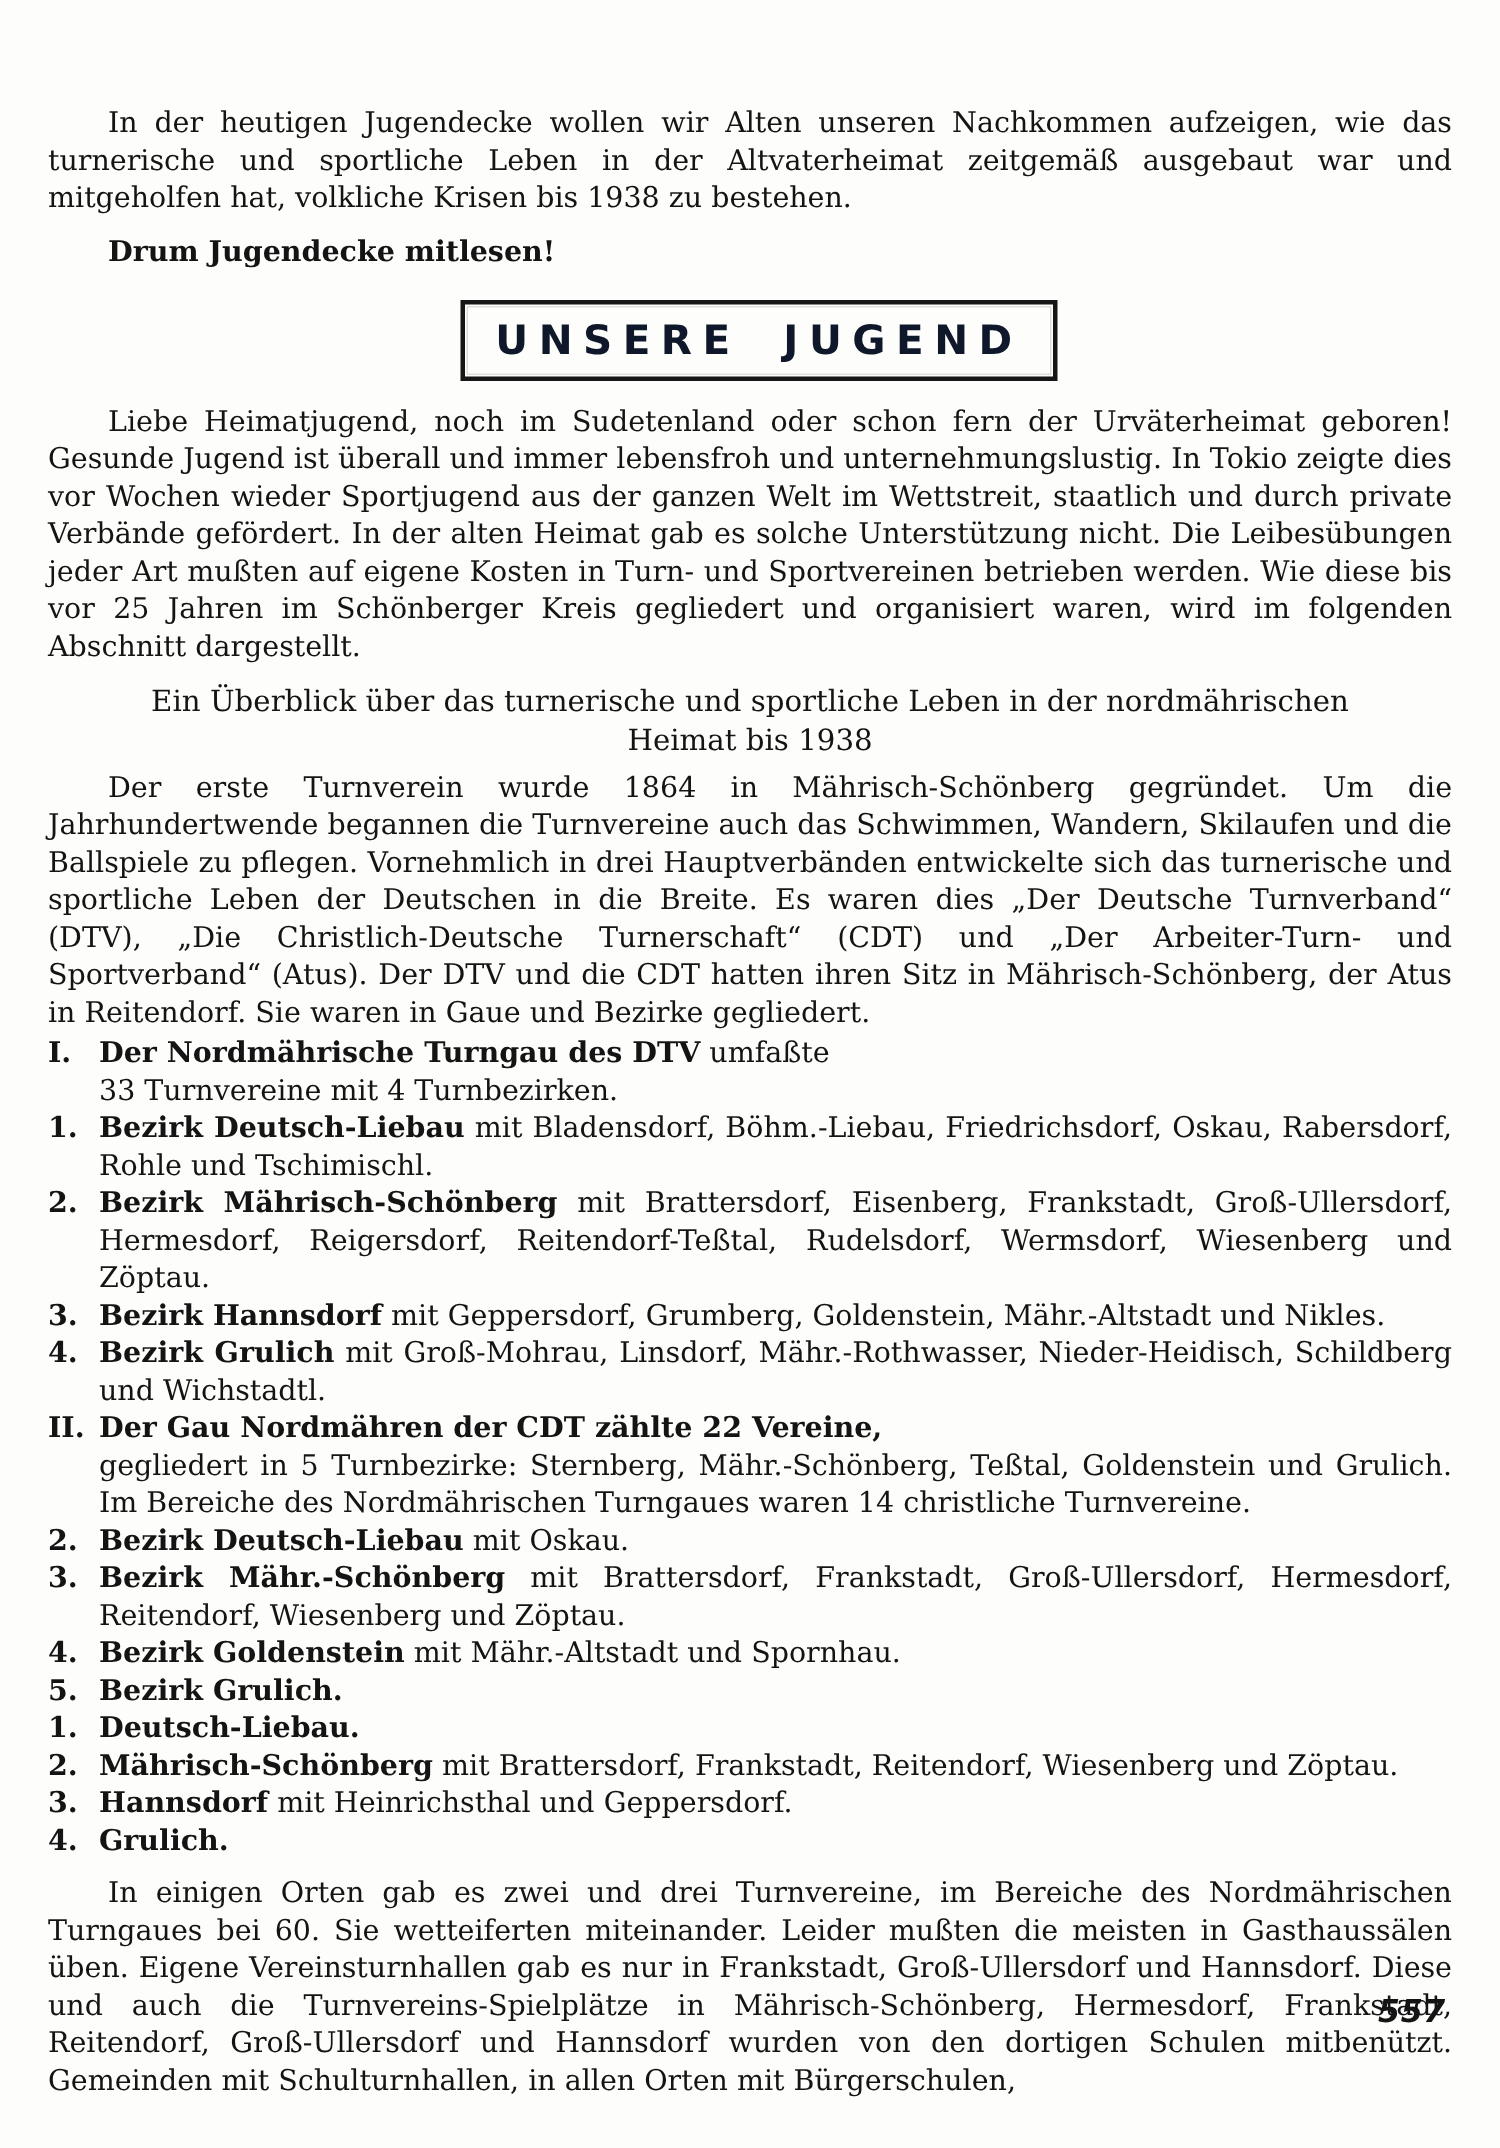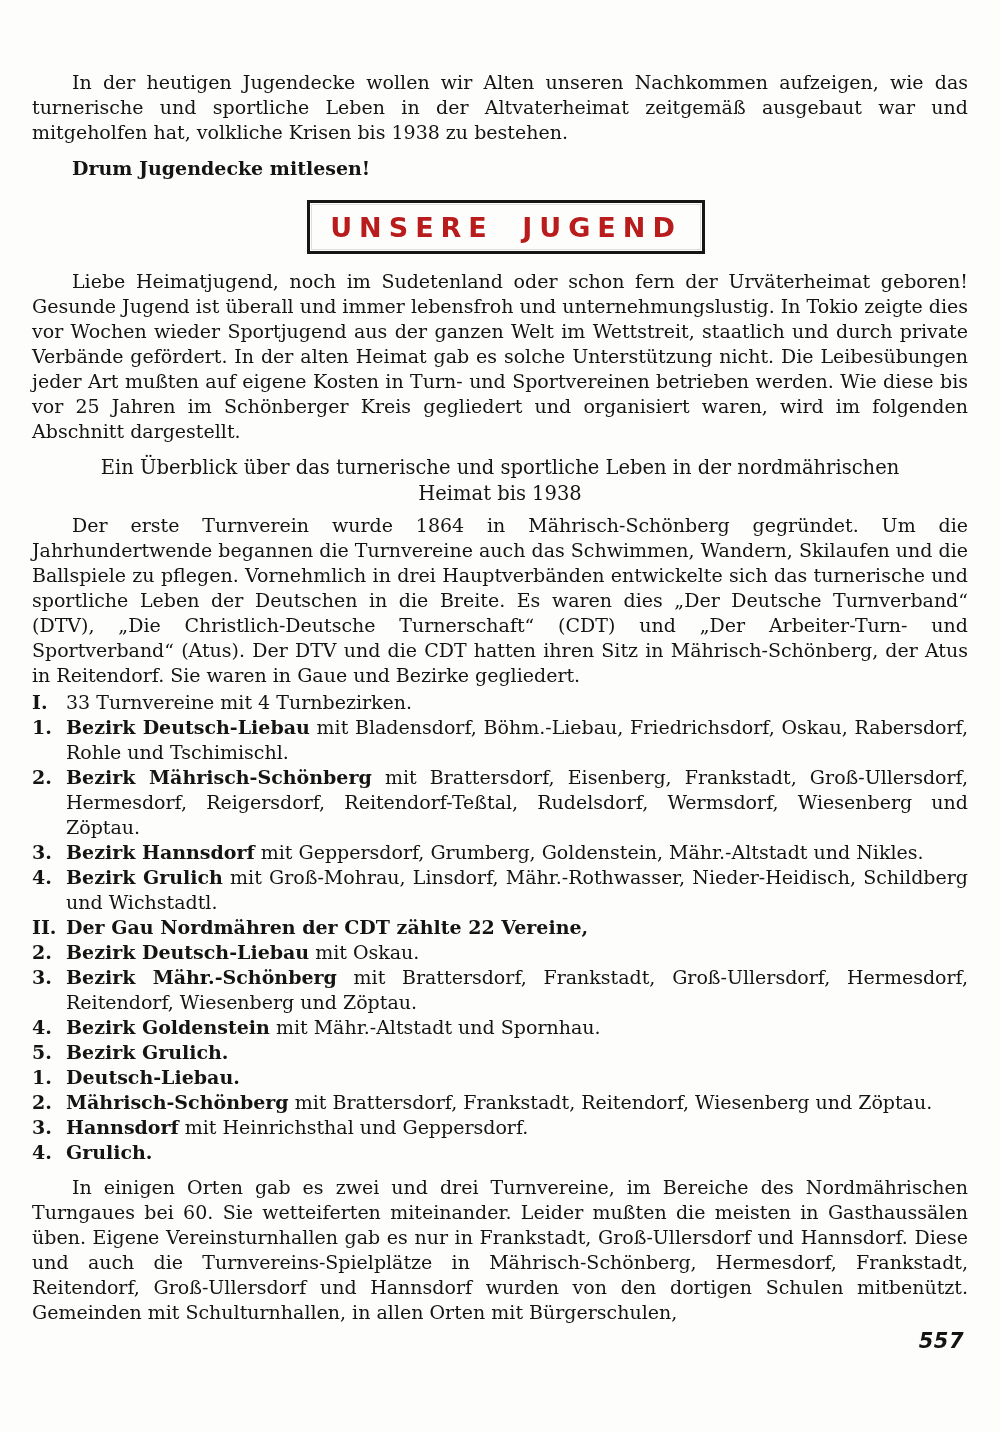--- a/index.html
+++ b/index.html
@@ -36,21 +36,21 @@
     width: 392px;
     height: 48px;
     display: flex;
     align-items: center;
     justify-content: center;
     font-family: "DejaVu Sans", "Liberation Sans", sans-serif;
     font-weight: 700;
     font-size: 27px;
     letter-spacing: 7px;
     word-spacing: 12px;
-    color: #b91c1c;
+    color: #0f172a;
     margin-left: 12px;
   }
   .section-heading {
     text-align: center;
     font-weight: normal;
     font-size: 19.5px;
     margin: 11px 0 6px 0;
     line-height: 26px;
   }
   .outline { margin-top: 2px; }
@@ -90,20 +90,21 @@
   <p class="just indent">Liebe Heimatjugend, noch im Sudetenland oder schon fern der Urväterheimat geboren! Gesunde Jugend ist überall und immer lebensfroh und unternehmungslustig. In Tokio zeigte dies vor Wochen wieder Sportjugend aus der ganzen Welt im Wettstreit, staatlich und durch private Verbände gefördert. In der alten Heimat gab es solche Unterstützung nicht. Die Leibesübungen jeder Art mußten auf eigene Kosten in Turn- und Sportvereinen betrieben werden. Wie diese bis vor 25 Jahren im Schönberger Kreis gegliedert und organisiert waren, wird im folgenden Abschnitt dargestellt.</p>
 
   <div class="section-heading"><span>Ein Überblick über das turnerische und sportliche Leben in der nordmährischen</span><br><span>Heimat bis 1938</span></div>
 
   <p class="just indent">Der erste Turnverein wurde 1864 in Mährisch-Schönberg gegründet. Um die Jahrhundertwende begannen die Turnvereine auch das Schwimmen, Wandern, Skilaufen und die Ballspiele zu pflegen. Vornehmlich in drei Hauptverbänden entwickelte sich das turnerische und sportliche Leben der Deutschen in die Breite. Es waren dies „Der Deutsche Turnverband“ (DTV), „Die Christlich-Deutsche Turnerschaft“ (CDT) und „Der Arbeiter-Turn- und Sportverband“ (Atus). Der DTV und die CDT hatten ihren Sitz in Mährisch-Schönberg, der Atus in Reitendorf. Sie waren in Gaue und Bezirke gegliedert.</p>
 
   <div class="outline">
 
     <div class="oitem">
         <span class="omarker">I.</span>
+        <p class="oline"><b>Der Nordmährische Turngau des DTV</b><span> umfaßte</span></p>
         <p class="oline">33 Turnvereine mit 4 Turnbezirken.</p>
       </div>
 
     <div class="oitem">
         <span class="omarker">1.</span>
         <p class="oline"><b>Bezirk Deutsch-Liebau</b><span> mit Bladensdorf, Böhm.-Liebau, Friedrichsdorf, Oskau, Rabersdorf, Rohle und Tschimischl.</span></p>
       </div>
 
     <div class="oitem">
         <span class="omarker">2.</span>
@@ -116,20 +117,21 @@
       </div>
 
     <div class="oitem">
         <span class="omarker">4.</span>
         <p class="oline"><b>Bezirk Grulich</b><span> mit Groß-Mohrau, Linsdorf, Mähr.-Rothwasser, Nieder-Heidisch, Schildberg und Wichstadtl.</span></p>
       </div>
 
     <div class="oitem">
         <span class="omarker">II.</span>
         <p class="oline"><b>Der Gau Nordmähren der CDT zählte 22 Vereine,</b><span></span></p>
+        <p class="oline">gegliedert in 5 Turnbezirke: Sternberg, Mähr.-Schönberg, Teßtal, Goldenstein und Grulich. Im Bereiche des Nordmährischen Turngaues waren 14 christliche Turnvereine.</p>
       </div>
 
     <div class="oitem">
         <span class="omarker">2.</span>
         <p class="oline"><b>Bezirk Deutsch-Liebau</b><span> mit Oskau.</span></p>
       </div>
 
     <div class="oitem">
         <span class="omarker">3.</span>
         <p class="oline"><b>Bezirk Mähr.-Schönberg</b><span> mit Brattersdorf, Frankstadt, Groß-Ullersdorf, Hermesdorf, Reitendorf, Wiesenberg und Zöptau.</span></p>

